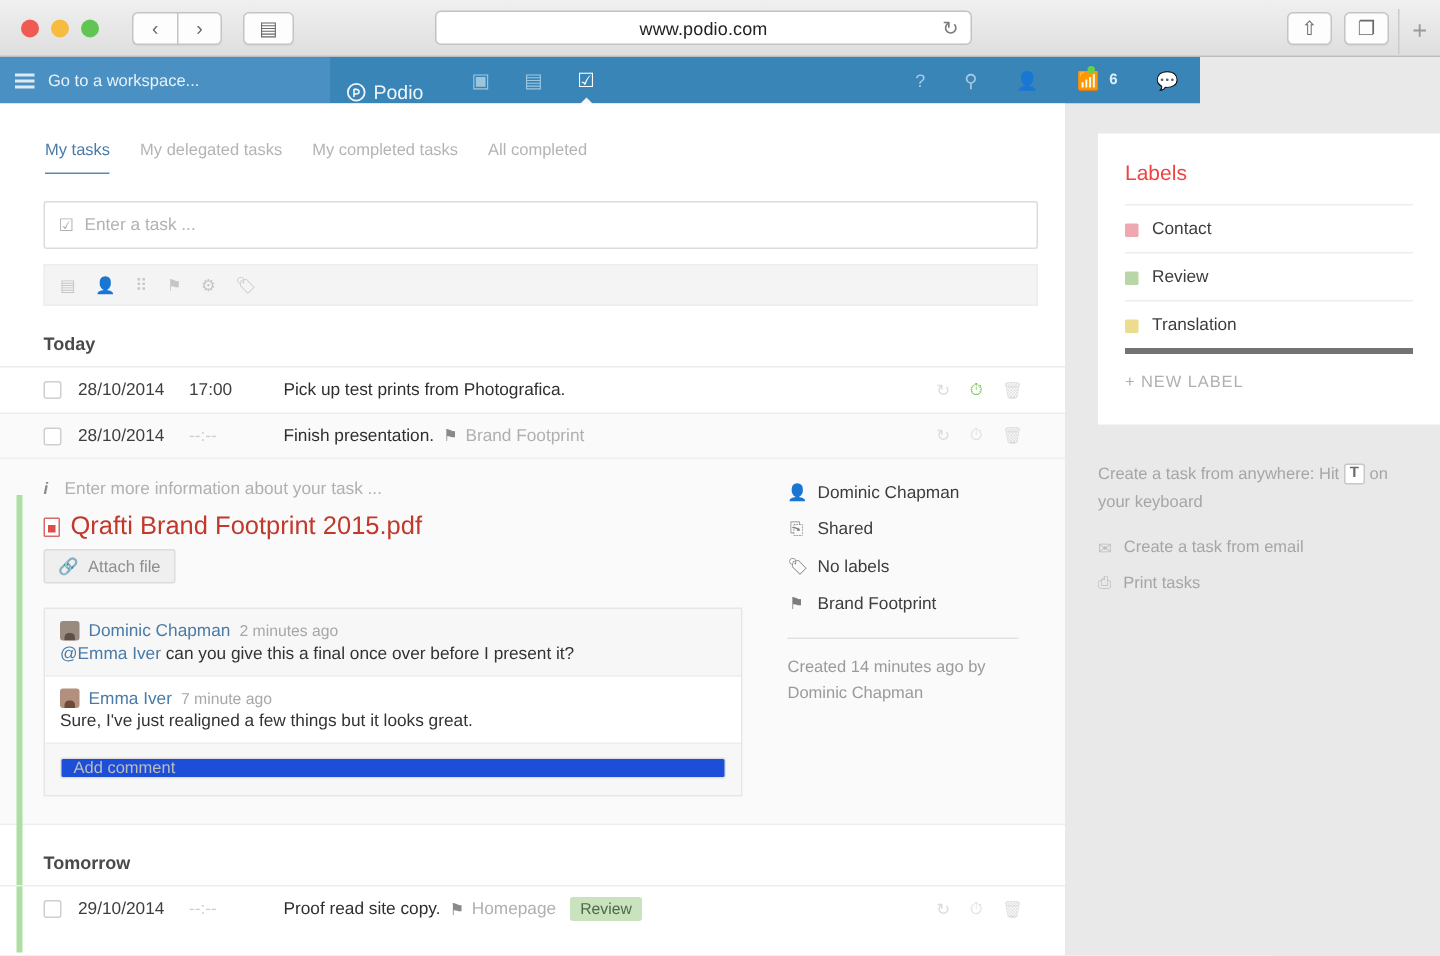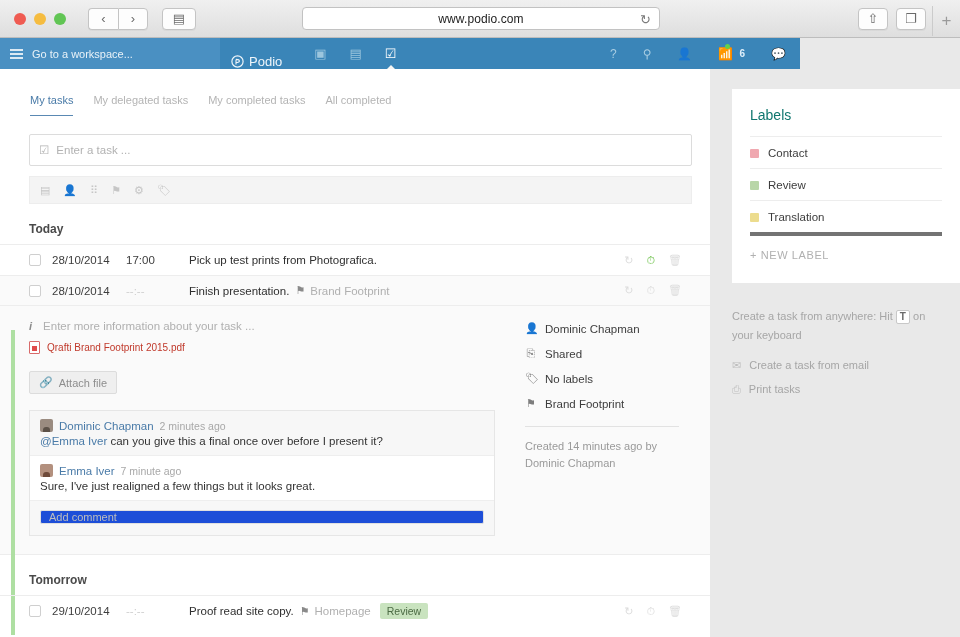--- a/index.html
+++ b/index.html
@@ -37,21 +37,21 @@
     box-shadow: 0 1px 0 rgba(0,0,0,0.04);
   }
   .nav-group { display: flex; margin-left: 22px; }
   .nav-group .chrome-btn { border-radius: 0; border-right: none; width: 30px; }
   .nav-group .chrome-btn:first-child { border-radius: 4px 0 0 4px; }
   .nav-group .chrome-btn:last-child { border-radius: 0 4px 4px 0; border-right: 1px solid #c4c4c4; }
   .sidebar-toggle { margin-left: 14px; width: 34px; }
 
   .url-bar {
     position: absolute;
-    left: 302px; width: 358px;
+    left: 290px; width: 358px;
     height: 23px;
     background: #fff;
     border: 1px solid #c2c2c2;
     border-radius: 4px;
     display: flex; align-items: center; justify-content: center;
     font-size: 12px; color: #222;
   }
   .url-text { letter-spacing: 0.1px; }
   .reload-icon {
     position: absolute; right: 8px; top: 50%; transform: translateY(-50%);
@@ -222,21 +222,21 @@
     padding: 14px 18px 18px 29px;
   }
   .detail-left { width: 480px; }
   .detail-right { width: 170px; padding-left: 16px; padding-top: 2px; }
   .desc-line {
     display: flex; align-items: center; gap: 11px;
     font-size: 11.5px; color: #b0b0b0;
     margin-bottom: 9px;
   }
   .desc-line .i-ic { color: #8b8b8b; font-style: italic; font-weight: bold; font-size: 11px; }
-  .file-line { display: flex; align-items: center; gap: 7px; font-size: 10px; margin-bottom: 17px; }
+  .file-line { display: flex; align-items: center; gap: 7px; font-size: 17px; margin-bottom: 5px; }
   .pdf-ic {
     width: 11px; height: 13px;
     background: #fff;
     border: 1px solid #d86a6a;
     border-radius: 1px;
     position: relative;
   }
   .pdf-ic::after {
     content: ""; position: absolute;
     left: 2px; top: 4px; right: 2px; bottom: 2px;
@@ -297,21 +297,21 @@
   .meta-div { border-top: 1px solid #e2e2e2; margin: 16px 0 11px; }
   .meta-created { font-size: 11px; color: #9a9a9a; line-height: 1.5; }
 
   
   .side { width: 250px; padding: 20px 0 0 22px; }
   .labels-card {
     width: 228px;
     background: #fff;
     padding: 18px 18px 22px;
   }
-  .side-title { font-size: 14px; color: #0f766e; margin-bottom: 13px; }
+  .side-title { font-size: 14px; color: #ef4444; margin-bottom: 13px; }
   .label-row {
     display: flex; align-items: center; gap: 9px;
     border-top: 1px solid #ededed;
     padding: 10px 0 9px;
     font-size: 11.5px; color: #3d3d3d;
   }
   .swatch { width: 9px; height: 9px; border-radius: 1px; flex: none; }
   .new-label {
     border-top: 4px solid #737373;
     padding-top: 13px;

